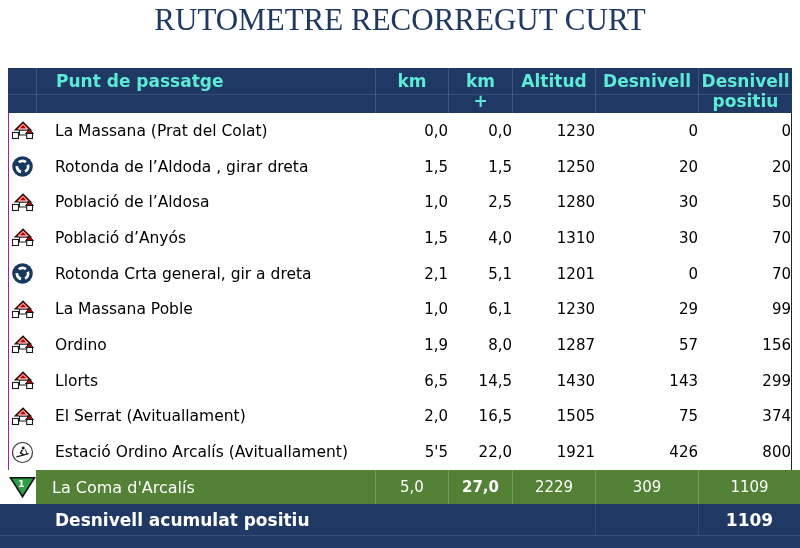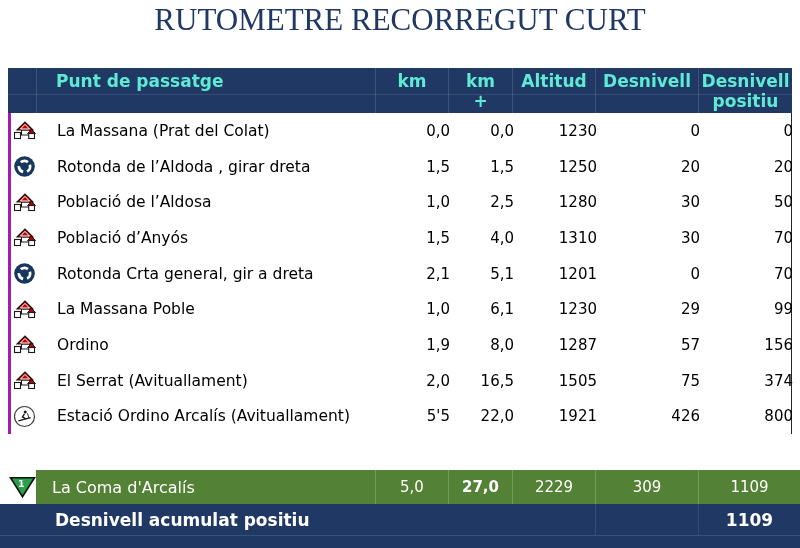--- a/index.html
+++ b/index.html
@@ -21,21 +21,21 @@
     font-weight:bold; font-size:17px; box-sizing:border-box;
   }
   .hc { padding-top:3px; text-align:center; line-height:20px; border-left:1px solid rgba(255,255,255,0.14); box-sizing:border-box; }
   .hc:first-child { border-left:none; }
   .c-name { text-align:left; padding-left:19px; }
   .hl { display:block; }
   .subline { position:absolute; left:0; top:26px; width:100%; height:1px; background:rgba(255,255,255,0.10); }
 
   .tbody {
     width:784px; box-sizing:border-box; background:#ffffff;
-    border-left:3px solid #a21caf; border-right:1px solid #262626;
+    border-left:1px solid #a21caf; border-right:1px solid #262626;
   }
   .tr {
     display:grid; grid-template-columns:27px 339px 73px 64px 83px 103px 93px;
     height:35.7px; align-items:center; color:#000000;
   }
   .icon-cell { display:flex; align-items:center; justify-content:center; height:100%; }
   .icon { display:inline-flex; line-height:0; }
   .name-cell { padding-left:19px; font-size:15.5px; white-space:nowrap; }
   .num { text-align:right; font-size:15px; }
 
@@ -220,20 +220,40 @@
                 <rect x="15.7" y="13.5" width="5.8" height="5" fill="#ffffff" stroke="#1a1a1a" stroke-width="1.1"></rect>
               </svg>
             </span>
           </div>
           <div class="name-cell">Ordino</div>
           <div class="num">1,9</div>
           <div class="num">8,0</div>
           <div class="num">1287</div>
           <div class="num">57</div>
           <div class="num">156</div>
+        </div>
+        <div class="tr">
+          <div class="icon-cell">
+            <span class="icon">
+              <svg width="24" height="21" viewBox="0 0 24 21">
+                <rect x="8.5" y="10" width="8" height="5" fill="#ffffff" stroke="#1a1a1a" stroke-width="1"></rect>
+                <polygon points="4,10 12,2 20,10" fill="#c00000" stroke="#1a1a1a" stroke-width="1.1"></polygon>
+                <polygon points="7.5,9 12,4.4 16.5,9" fill="none" stroke="#ffffff" stroke-width="1"></polygon>
+                <rect x="1.5" y="12.5" width="6" height="6" fill="#ffffff" stroke="#1a1a1a" stroke-width="1.1"></rect>
+                <polygon points="14.5,13.5 18.5,9.5 22.5,13.5" fill="#c00000" stroke="#1a1a1a" stroke-width="1"></polygon>
+                <rect x="15.7" y="13.5" width="5.8" height="5" fill="#ffffff" stroke="#1a1a1a" stroke-width="1.1"></rect>
+              </svg>
+            </span>
+          </div>
+          <div class="name-cell">Llorts</div>
+          <div class="num">6,5</div>
+          <div class="num">14,5</div>
+          <div class="num">1430</div>
+          <div class="num">143</div>
+          <div class="num">299</div>
         </div>
         <div class="tr">
           <div class="icon-cell">
             <span class="icon">
               <svg width="24" height="21" viewBox="0 0 24 21">
                 <rect x="8.5" y="10" width="8" height="5" fill="#ffffff" stroke="#1a1a1a" stroke-width="1"></rect>
                 <polygon points="4,10 12,2 20,10" fill="#c00000" stroke="#1a1a1a" stroke-width="1.1"></polygon>
                 <polygon points="7.5,9 12,4.4 16.5,9" fill="none" stroke="#ffffff" stroke-width="1"></polygon>
                 <rect x="1.5" y="12.5" width="6" height="6" fill="#ffffff" stroke="#1a1a1a" stroke-width="1.1"></rect>
                 <polygon points="14.5,13.5 18.5,9.5 22.5,13.5" fill="#c00000" stroke="#1a1a1a" stroke-width="1"></polygon>

